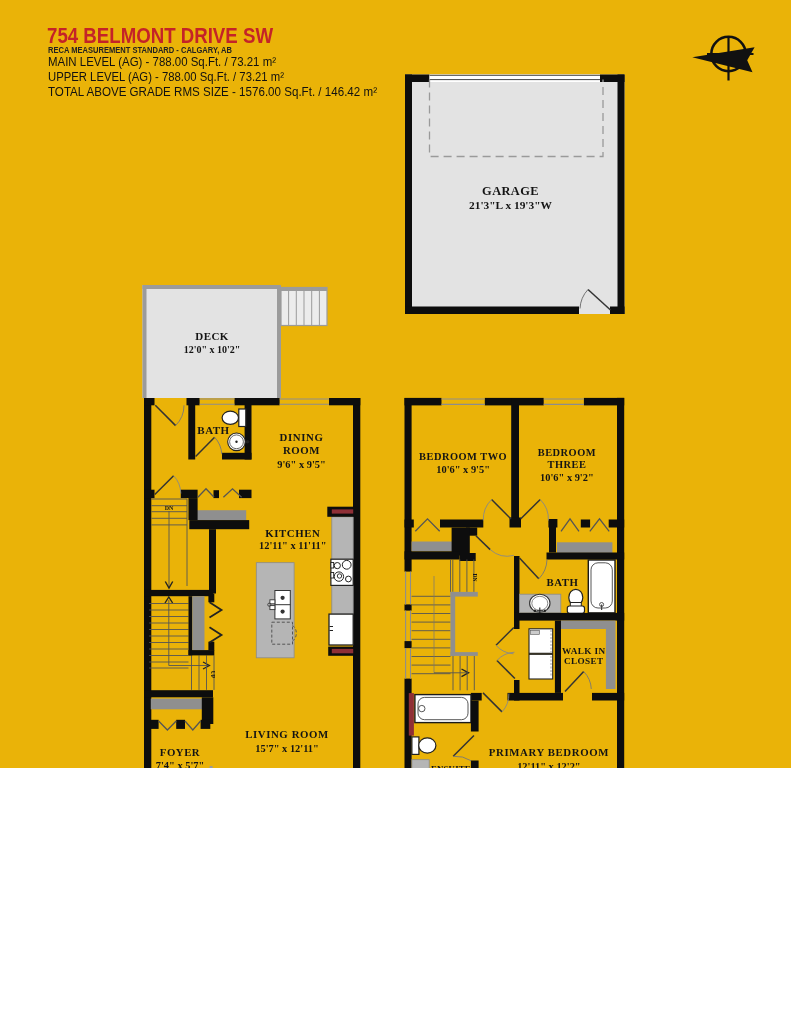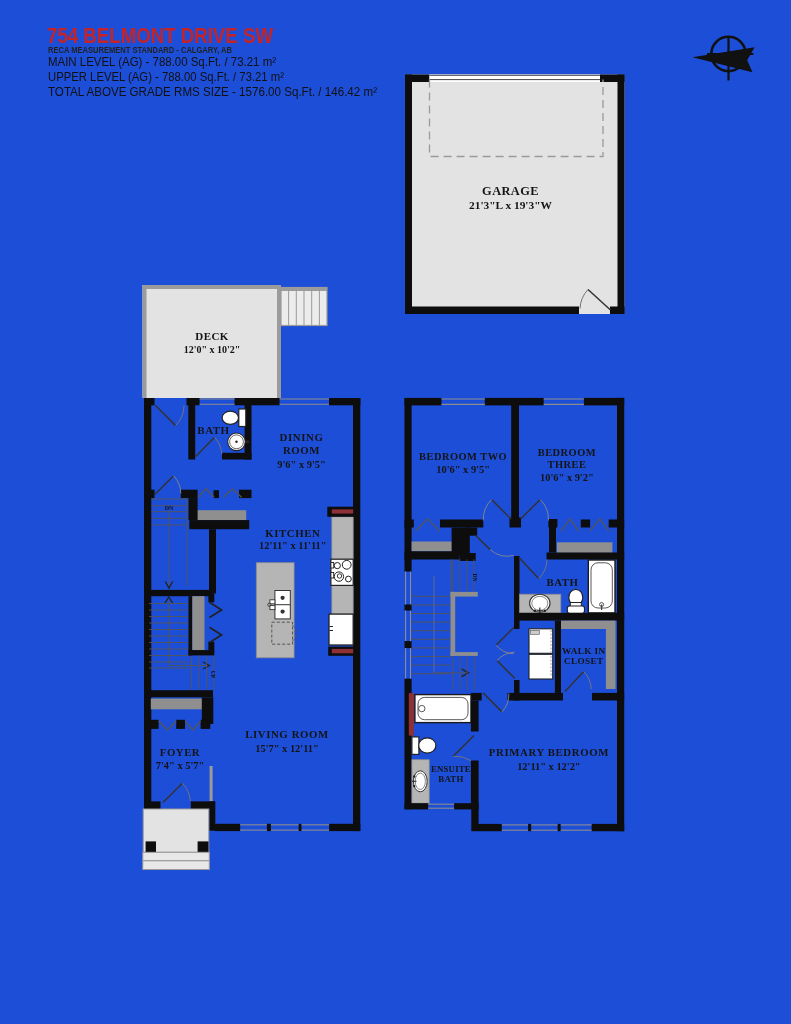--- a/index.html
+++ b/index.html
@@ -1,16 +1,16 @@
 <!DOCTYPE html>
 <html><head>
 <meta charset="utf-8">
 <style>
 html,body{margin:0;padding:0;background:#fff;}
-#page{position:relative;width:791px;height:1024px;background:#1d4ed8;overflow:hidden;}
+#page{position:relative;width:791px;height:768px;background:#eab308;overflow:hidden;}
 svg{position:absolute;left:0;top:0;}
 .sr{font-family:"Liberation Serif",serif;font-weight:bold;fill:#141414;}
 .sans{font-family:"Liberation Sans",sans-serif;}
 </style>
 </head>
 <body>
 <div id="page">
 <svg width="791" height="1024" viewBox="0 0 791 1024">
 
 <g>

